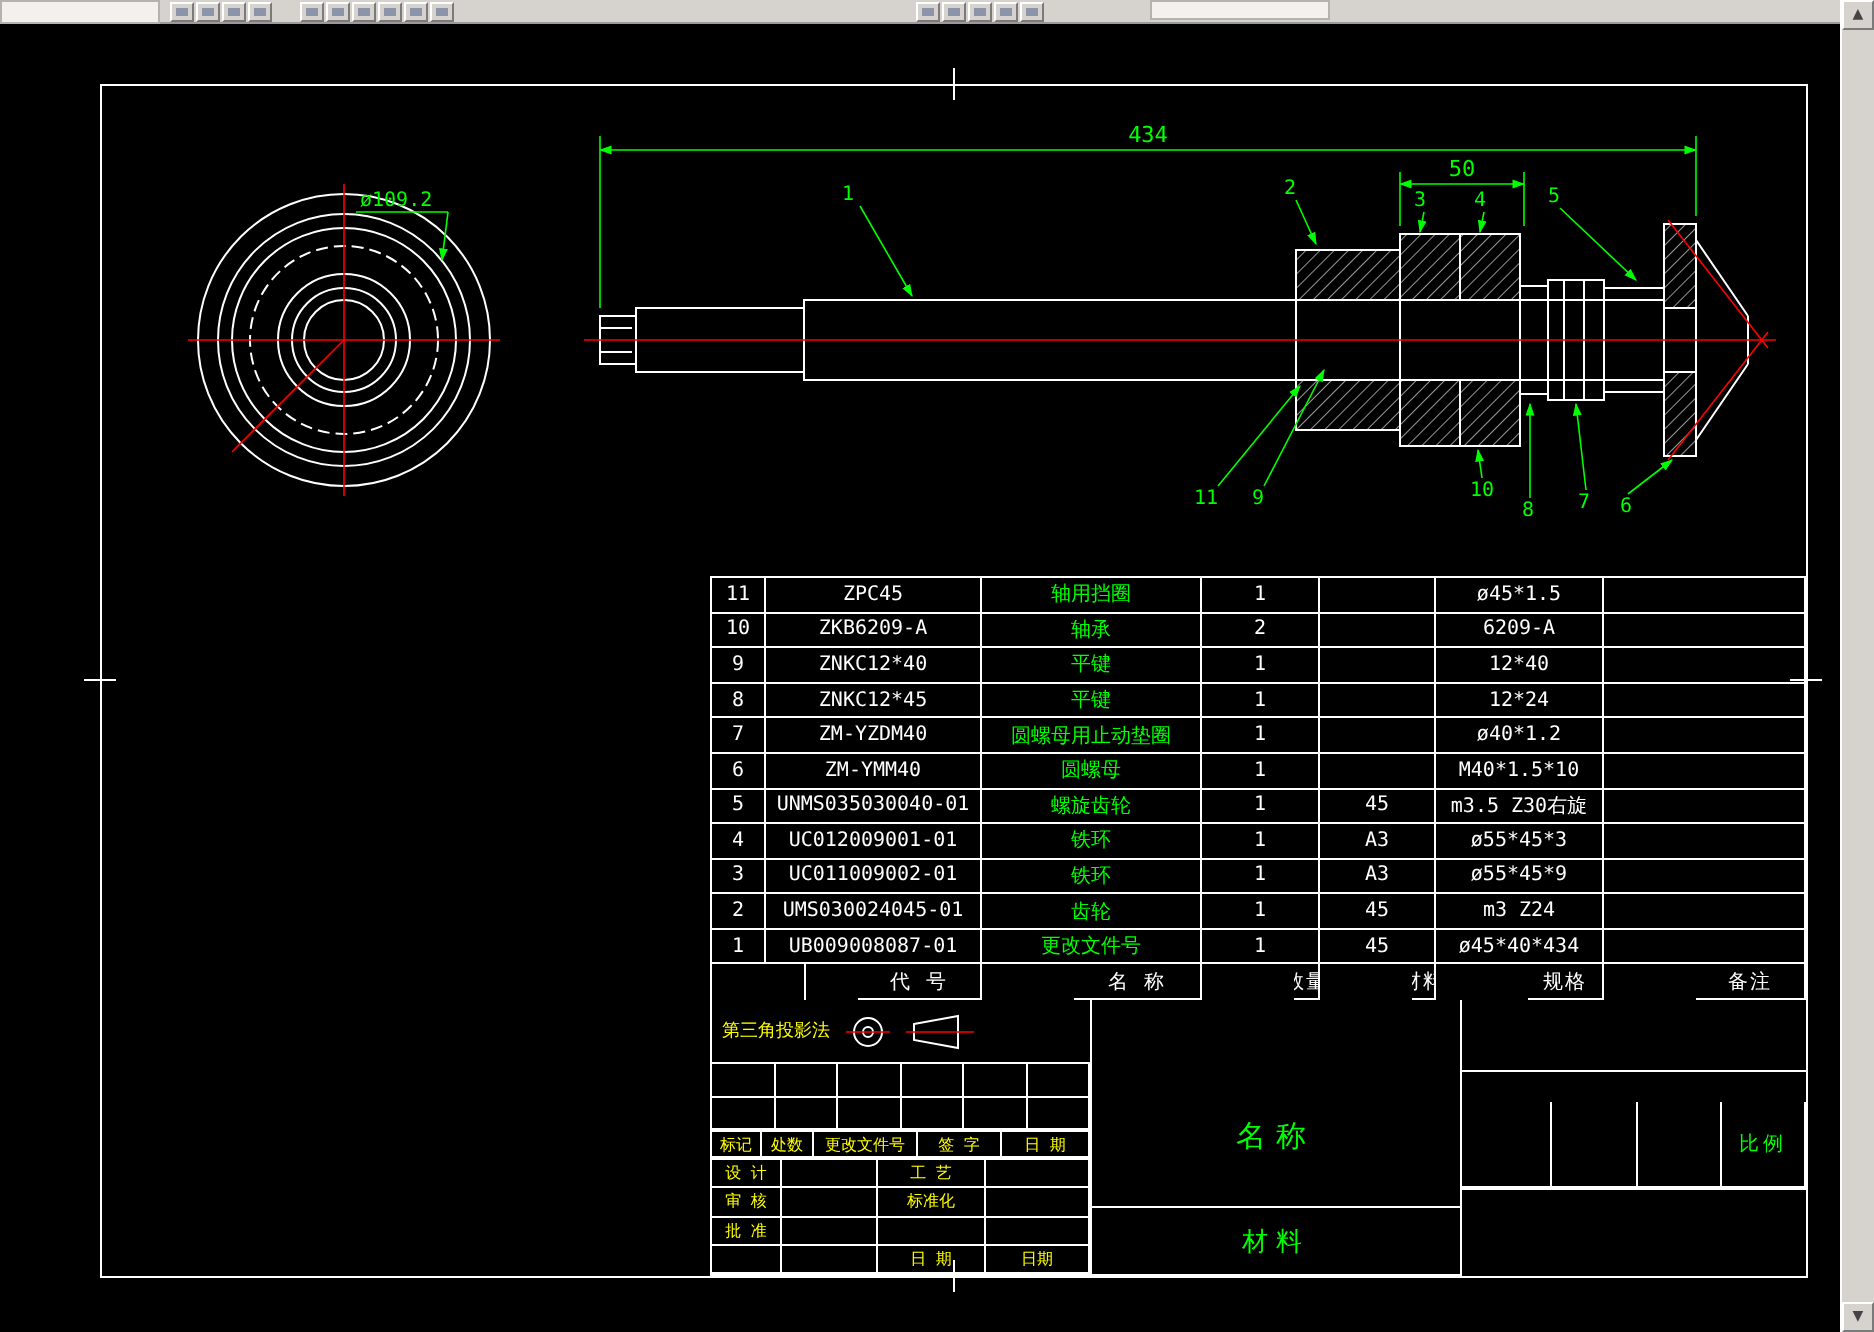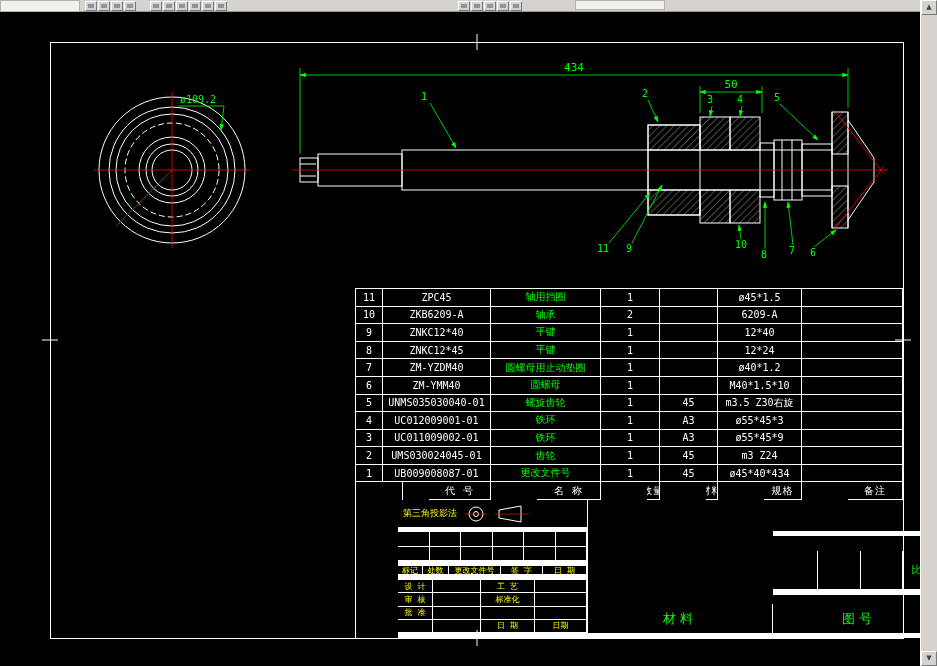--- a/index.html
+++ b/index.html
@@ -37,21 +37,21 @@
   .bcell { border-right:1px solid #fff; border-bottom:1px solid #fff;
     display:flex; align-items:center; justify-content:center;
     white-space:nowrap; overflow:hidden; }
   .bcell.green { color:#00ff00; }
   .bcell.hdr { color:#fff; letter-spacing:1px;margin-left:46px; }
 
   
   .tblock { position:absolute; left:355px; top:500px; width:548px; height:138px;
     border-left:1px solid #fff; color:#ffff00; z-index:2;
     font-family:"DejaVu Sans Mono","DejaVu Sans",monospace; }
-  .tbox { position:absolute; border-right:1px solid #fff; border-bottom:5px solid #ffffff;margin-left:42px; }
+  .tbox { position:absolute; border-right:1px solid #fff; border-bottom:1px solid #ffffff; }
   .proj { left:0; top:0; width:190px; height:32px; display:flex; align-items:center;
     gap:8px; padding-left:5px; font-size:9px; }
   .grid26 { left:0; top:32px; width:190px; height:34px; display:grid;
     grid-template-columns:repeat(6,1fr); grid-template-rows:repeat(2,1fr); }
   .markRow { left:0; top:66px; width:190px; height:14px; display:grid;
     grid-template-columns:25px 26px 52px 42px 1fr; font-size:8px; }
   .roles { left:0; top:80px; width:190px; height:58px; display:grid;
     grid-template-columns:35px 48px 54px 1fr; grid-template-rows:repeat(4,1fr); font-size:8px; }
   .tcell { border-right:1px solid #fff; border-bottom:1px solid #fff;
     display:flex; align-items:center; justify-content:center;
@@ -383,30 +383,30 @@
           <div class="tcell">批 准</div>
           <div class="tcell"></div>
           <div class="tcell"></div>
           <div class="tcell"></div>
           <div class="tcell"></div>
           <div class="tcell"></div>
           <div class="tcell">日 期</div>
           <div class="tcell">日期</div>
         </div>
 
+      <div class="tbox nameBox">
+        <span class="bigGreen">名称</span>
+      </div>
       <div class="tbox matBox">
         <span class="midGreen">材料</span>
       </div>
 
       <div class="tbox rTop"></div>
       <div class="tbox rVal" id="rVal">
           <div class="tcell"></div>
           <div class="tcell"></div>
           <div class="tcell"></div>
           <div class="tcell green">比例</div>
         </div>
-      <div class="tbox rNo">
-        <span class="midGreen">图号</span>
-      </div>
     </div>
 
   </div>
 </div>
 
 </body></html>

